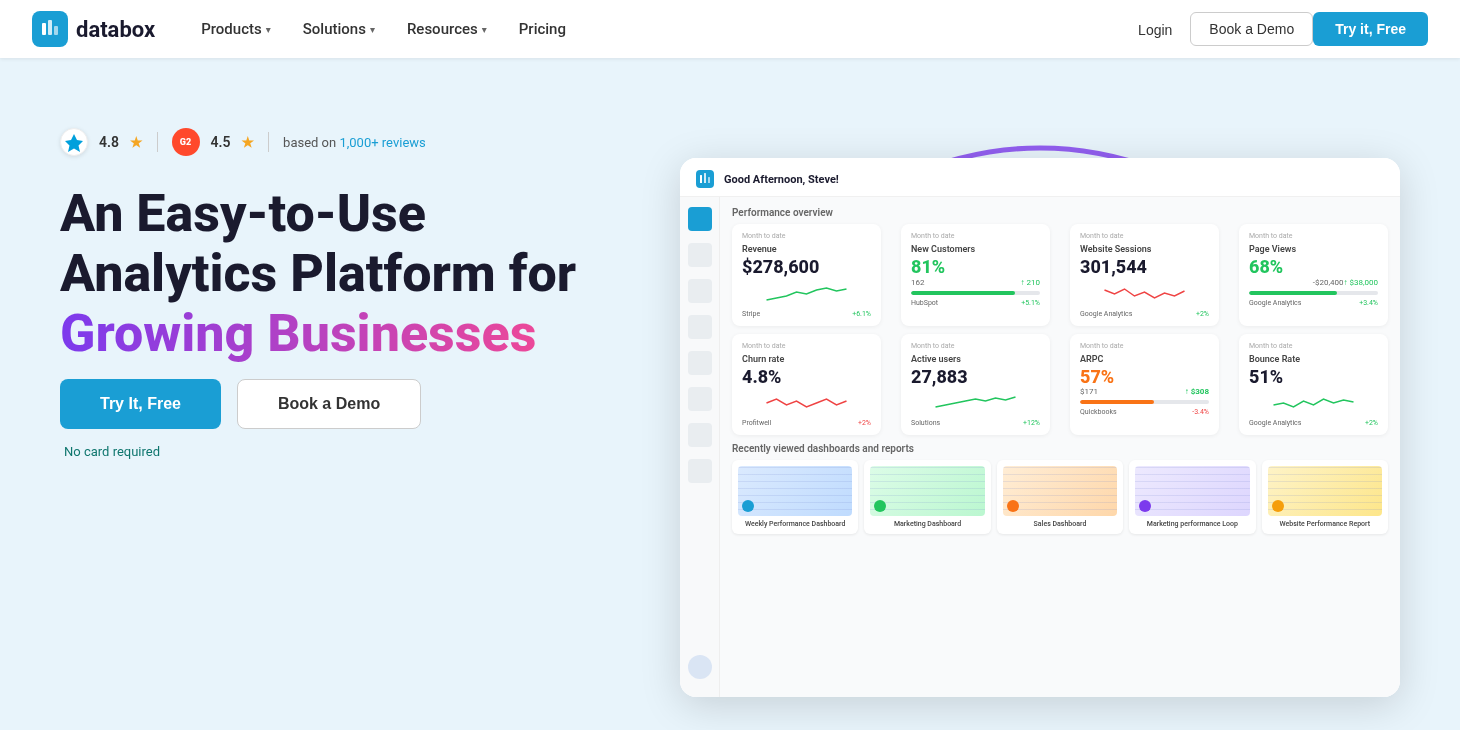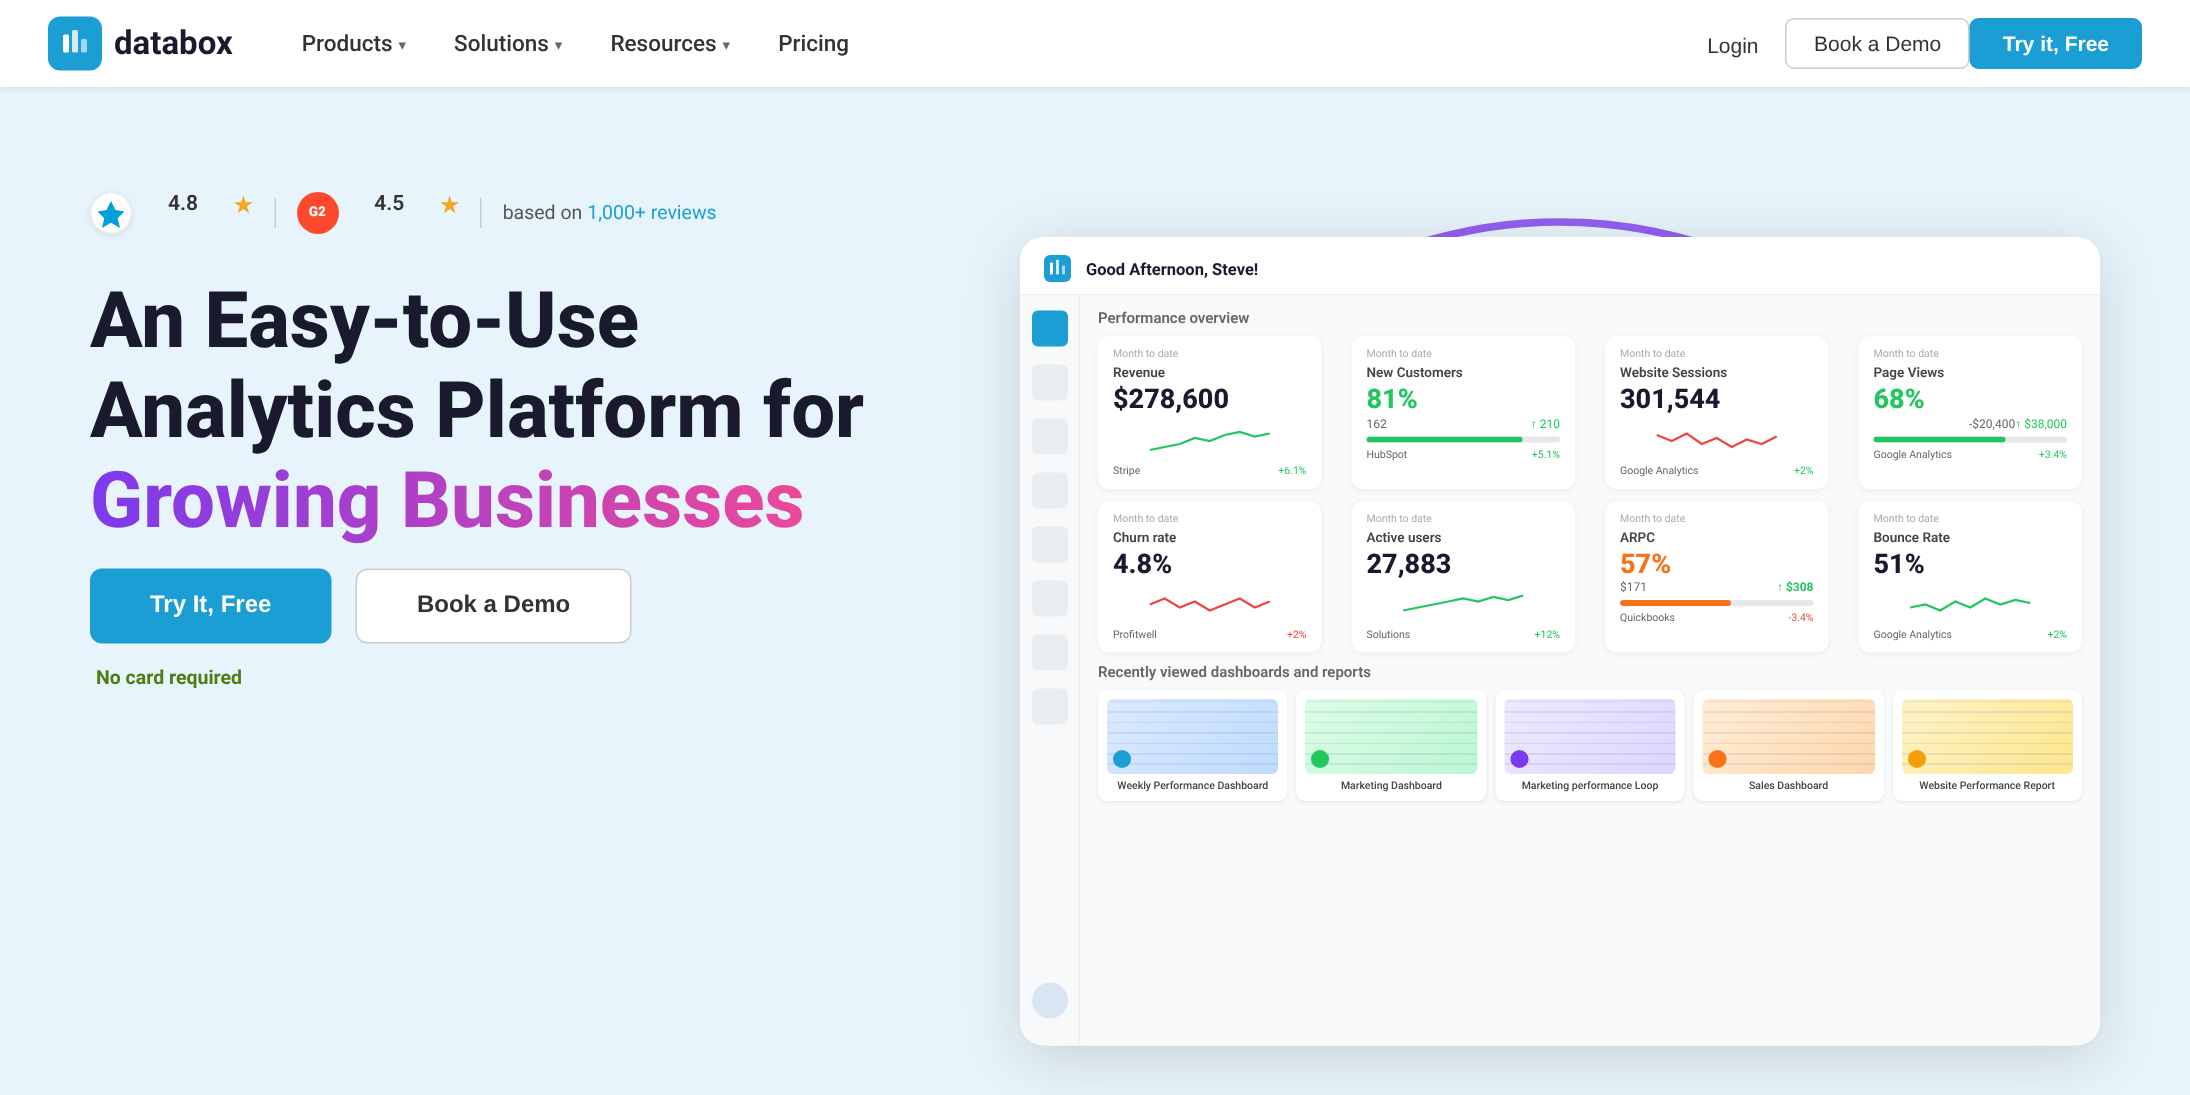--- a/index.html
+++ b/index.html
@@ -116,22 +116,22 @@
       z-index: 2;
     }
     .ratings {
       display: flex;
       align-items: center;
       gap: 14px;
       margin-bottom: 28px;
     }
     .rating-item {
       display: flex;
-      align-items: flex-start;
-      gap: 24px;
+      align-items: center;
+      gap: 11px;
       font-size: 14px;
       font-weight: 600;
       color: #333;
     }
     .rating-badge {
       width: 28px;
       height: 28px;
       border-radius: 50%;
       display: flex;
       align-items: center;
@@ -199,23 +199,22 @@
       font-size: 16px;
       font-weight: 600;
       color: #333;
       background: #fff;
       border: 1.5px solid #ccc;
       cursor: pointer;
       border-radius: 8px;
     }
     .no-card {
       font-size: 13px;
-      color: #4d7c0f;
+      color: #0f766e;
       margin-left: 4px;
-      font-weight: bold;
     }
 
     
     .hero-right {
       flex: 1;
       position: relative;
       display: flex;
       align-items: flex-start;
       justify-content: center;
       padding-top: 10px;
@@ -674,31 +673,31 @@
               </div>
 
               <div class="dash-thumb">
                 <div class="dash-thumb-img" style="background:linear-gradient(135deg,#dcfce7,#bbf7d0);">
                   <div class="dash-thumb-icon" style="background:#22c55e;"></div>
                 </div>
                 <div class="dash-thumb-title">Marketing Dashboard</div>
               </div>
 
               <div class="dash-thumb">
+                <div class="dash-thumb-img" style="background:linear-gradient(135deg,#ffedd5,#fed7aa);">
+                  <div class="dash-thumb-icon" style="background:#f97316;"></div>
+                </div>
+                <div class="dash-thumb-title">Sales Dashboard</div>
+              </div>
+
+              <div class="dash-thumb">
                 <div class="dash-thumb-img" style="background:linear-gradient(135deg,#ede9fe,#ddd6fe);">
                   <div class="dash-thumb-icon" style="background:#7c3aed;"></div>
                 </div>
                 <div class="dash-thumb-title">Marketing performance Loop</div>
-              </div>
-
-              <div class="dash-thumb">
-                <div class="dash-thumb-img" style="background:linear-gradient(135deg,#ffedd5,#fed7aa);">
-                  <div class="dash-thumb-icon" style="background:#f97316;"></div>
-                </div>
-                <div class="dash-thumb-title">Sales Dashboard</div>
               </div>
 
               <div class="dash-thumb">
                 <div class="dash-thumb-img" style="background:linear-gradient(135deg,#fef3c7,#fde68a);">
                   <div class="dash-thumb-icon" style="background:#f59e0b;"></div>
                 </div>
                 <div class="dash-thumb-title">Website Performance Report</div>
               </div>
 
             </div>

